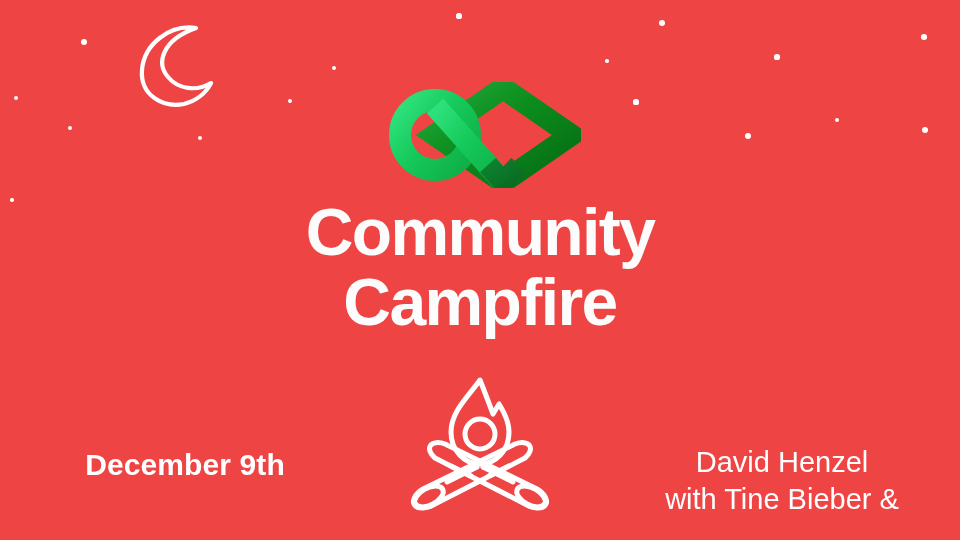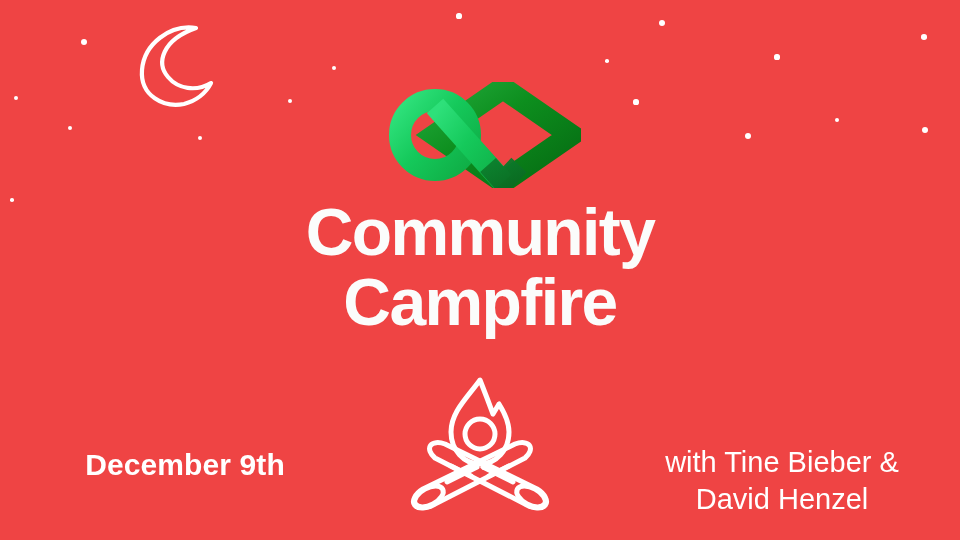--- a/index.html
+++ b/index.html
@@ -200,17 +200,17 @@
         <ellipse cx="126" cy="124.5" rx="8.5" ry="15.5" transform="rotate(-62 126 124.5)"></ellipse>
         <line x1="108" y1="110" x2="78" y2="95"></line>
         <line x1="66" y1="104" x2="46" y2="94"></line>
       </g>
     </svg>
   </div>
 
   <div id="date-text" style="color: rgb(255, 255, 255);">December 9th</div>
 
   <div id="hosts-text" style="color: rgb(255, 255, 255);">
+    <span class="hosts-line">David Henzel</span>
     <span class="hosts-line">with Tine Bieber &amp;</span>
-    <span class="hosts-line">David Henzel</span>
   </div>
 
 </div>
 
 </body></html>

